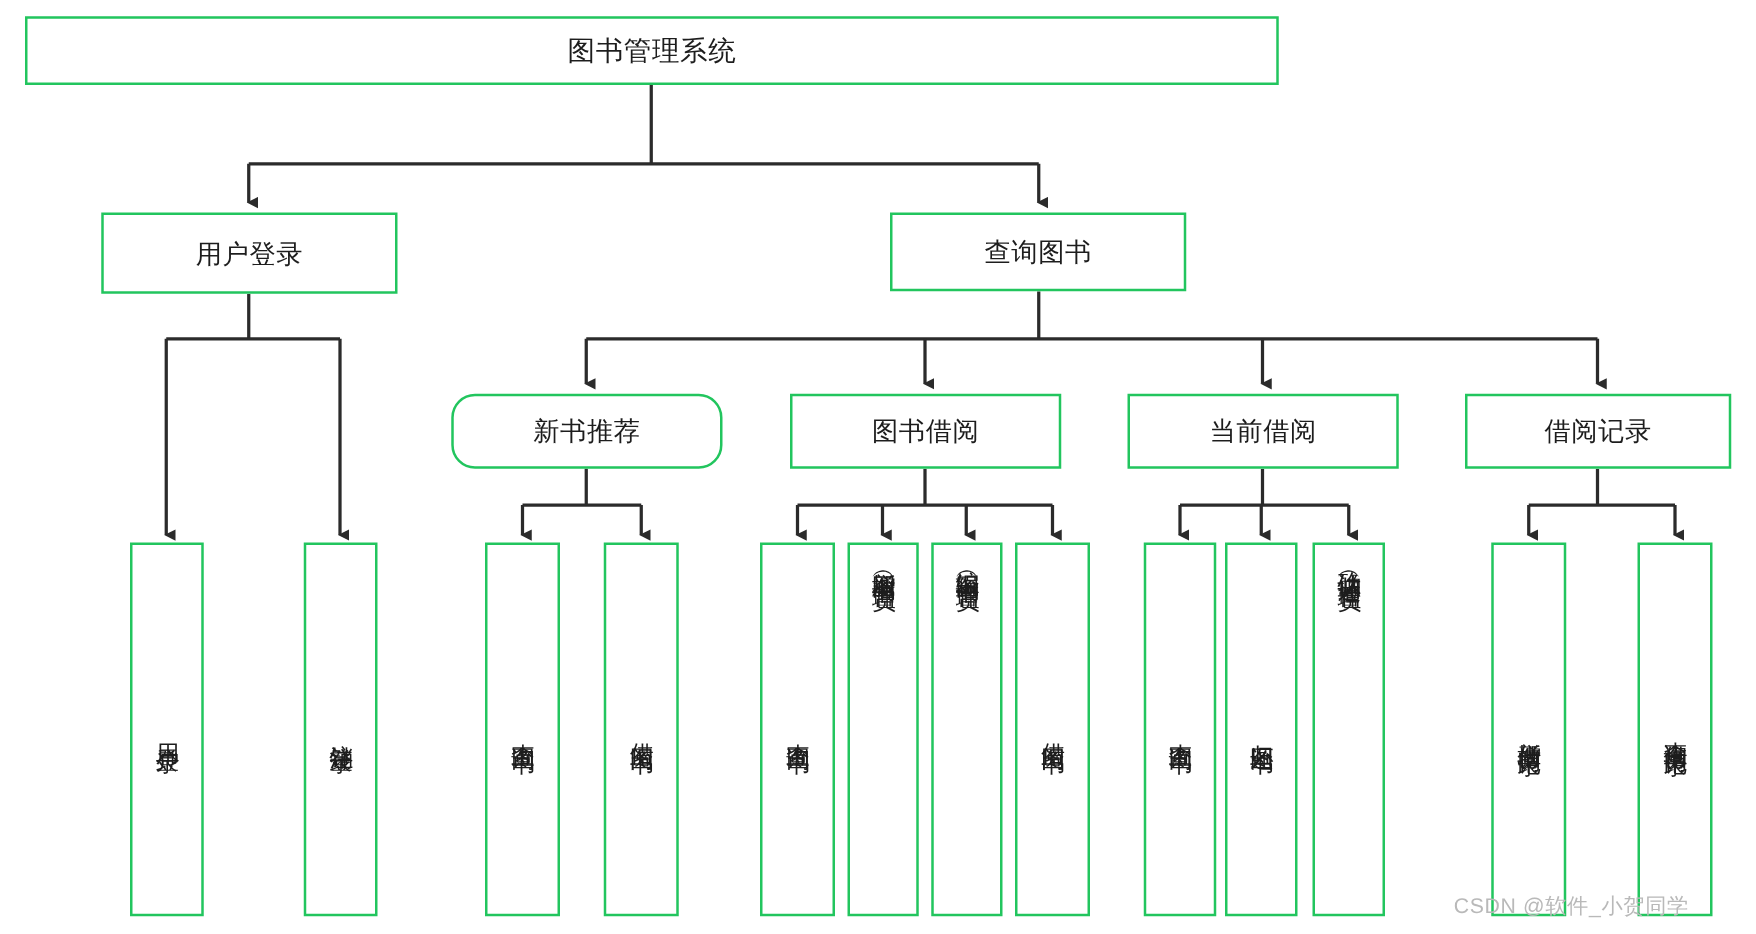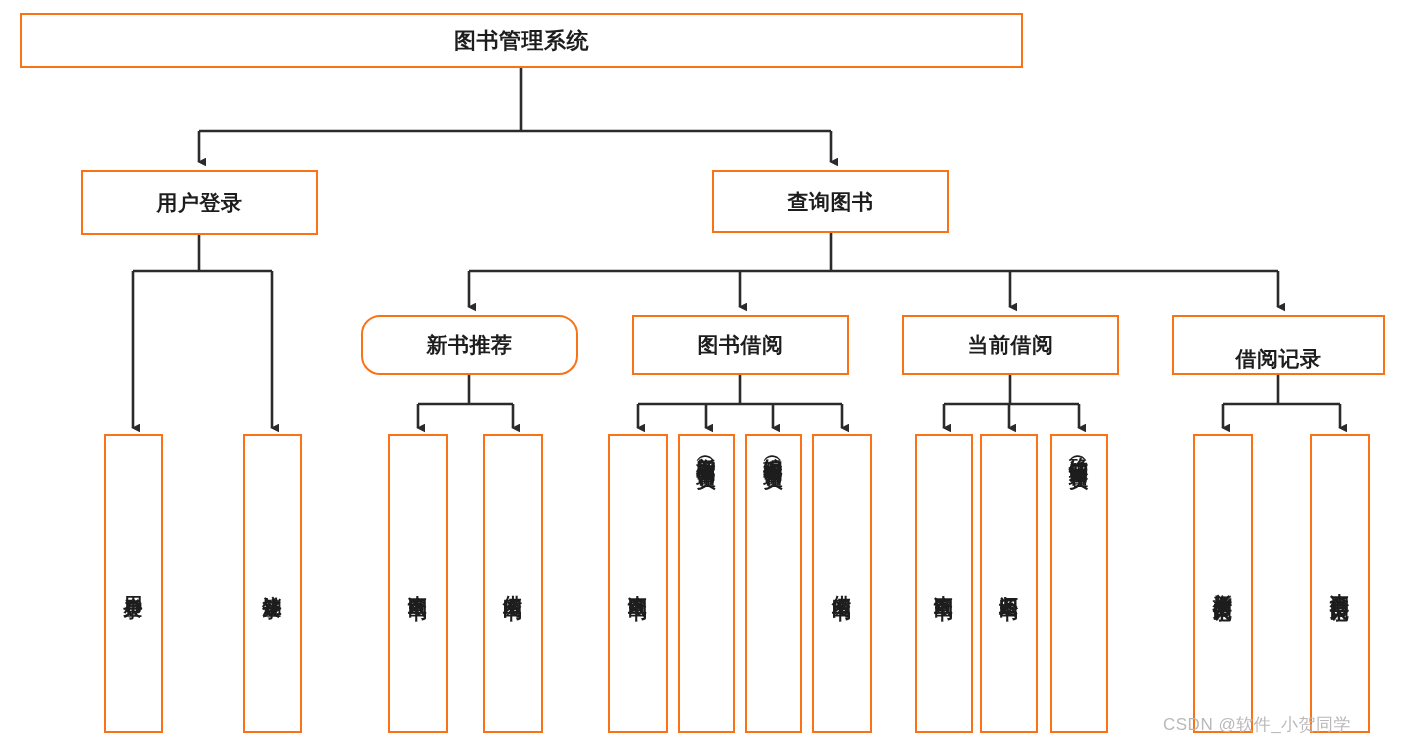--- a/index.html
+++ b/index.html
@@ -21,28 +21,27 @@
     position: absolute;
     left: 0;
     top: 0;
     width: 1405px;
     height: 747px;
     pointer-events: none;
   }
   .node {
     position: absolute;
     box-sizing: border-box;
-    border: 2px solid #f97316;
+    border: 2px solid #22c55e;
     background: #ffffff;
     display: flex;
     align-items: center;
     justify-content: center;
     color: #1d1d1d;
     letter-spacing: 0.5px;
-    font-weight: bold;
   }
   .node.h {
     font-size: 21px;
   }
   .node.title {
     font-size: 22px;
   }
   .node.leaf {
     font-size: 19px;
     padding: 6px 0;
@@ -135,21 +134,21 @@
 
   <div class="node h" style="left:361px; top:315px; width:217px; height:60px;border-radius:19px;">
     <span>新书推荐</span>
   </div>
   <div class="node h" style="left:902px; top:315px; width:217px; height:60px;">
     <span>当前借阅</span>
   </div>
   <div class="node h" style="left:632px; top:315px; width:217px; height:60px;">
     <span>图书借阅</span>
   </div>
-  <div class="node h" style="left:1172px; top:315px; width:213px; height:60px;align-items:flex-end;">
+  <div class="node h" style="left:1172px; top:315px; width:213px; height:60px;">
     <span>借阅记录</span>
   </div>
 
   <div class="node leaf center-v" style="left:104px; top:434px; width:59px; height:299px;">
     <span class="vtext">用户登录</span>
   </div>
   <div class="node leaf center-v" style="left:243px; top:434px; width:59px; height:299px;">
     <span class="vtext">注销登录</span>
   </div>
 

